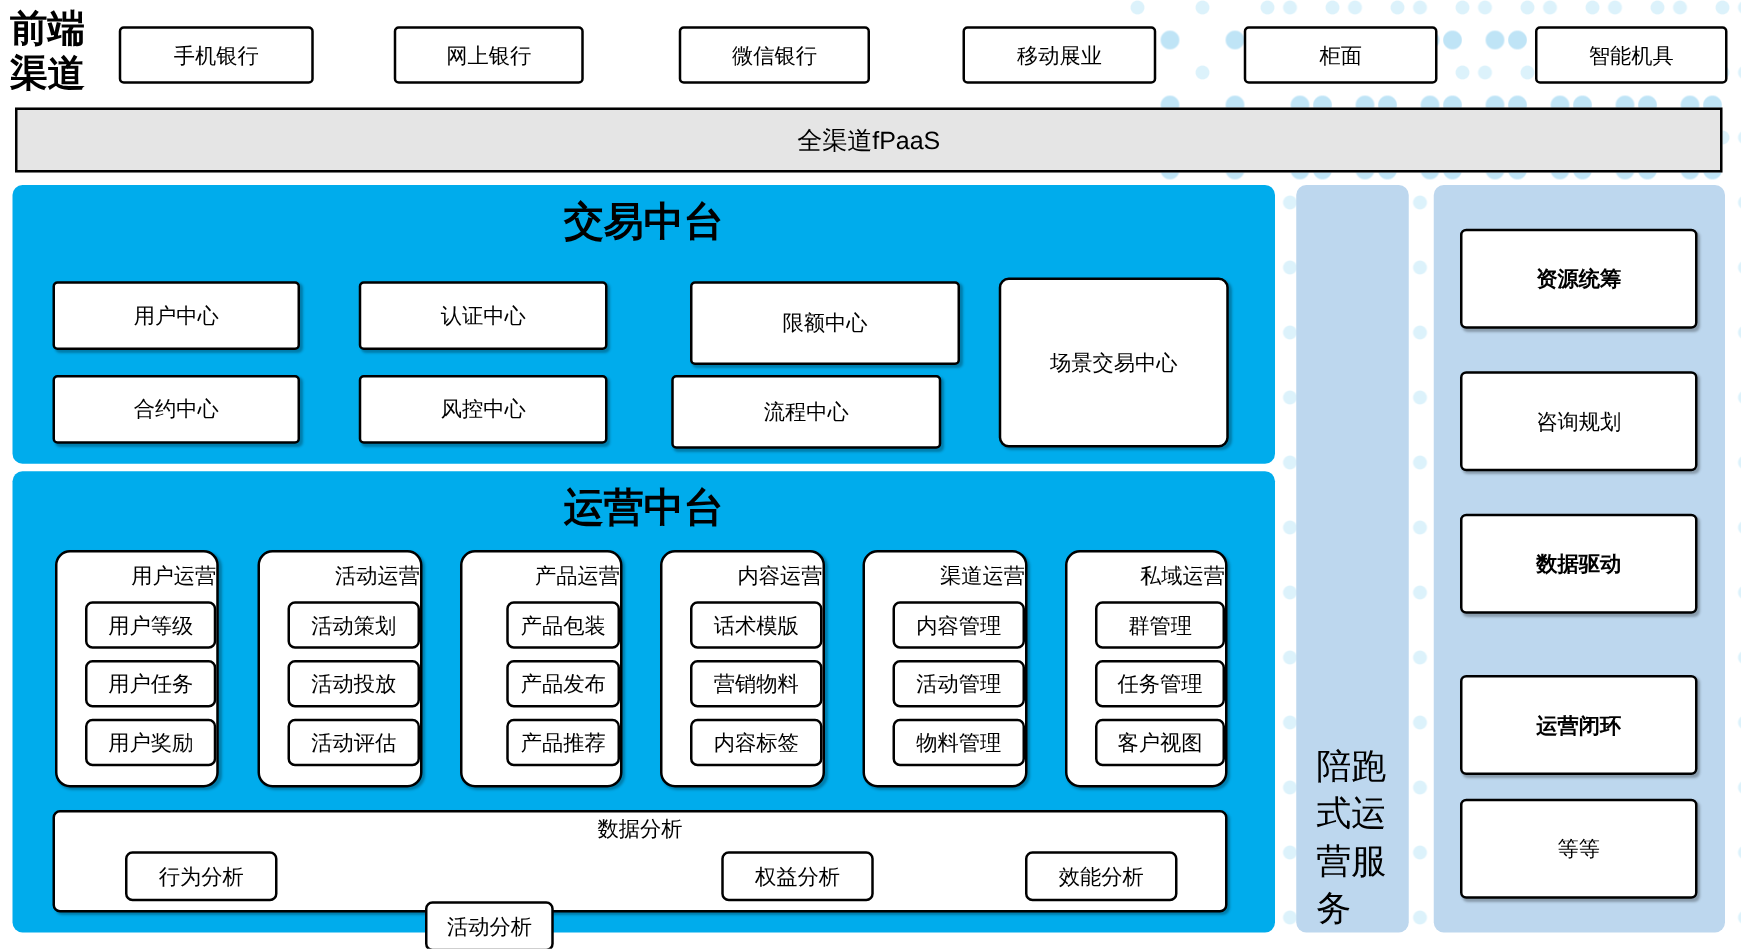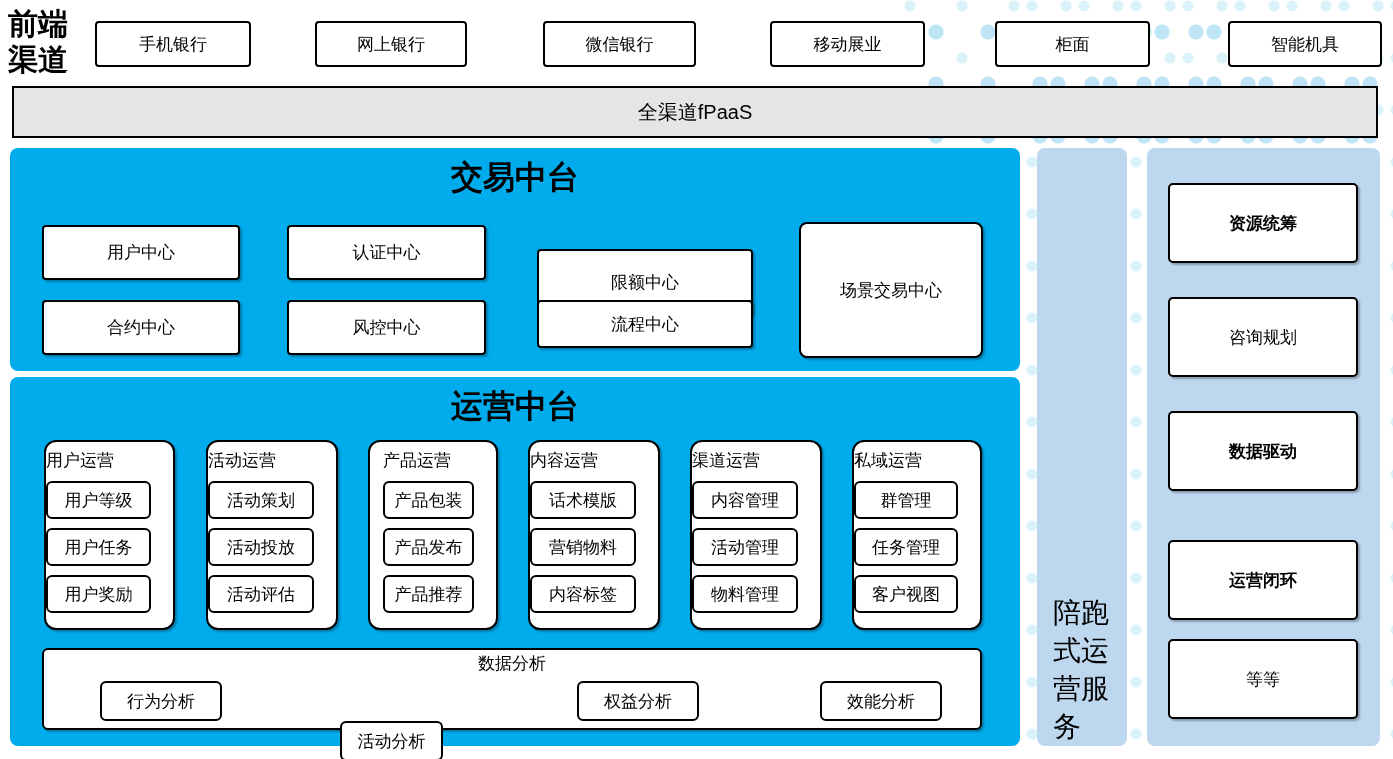--- a/index.html
+++ b/index.html
@@ -47,21 +47,21 @@
     position:absolute;left:10px;width:1010px;background:#00acec;border-radius:8px;z-index:1;
   }
   .panel-title{
     position:absolute;width:100%;text-align:center;
     font-size:32px;z-index:2;
   }
 
   .op-col{
     position:absolute;top:440px;height:190px;background:#fff;border:2px solid #000;
     border-radius:12px;box-sizing:border-box;box-shadow:2px 2px 2px rgba(0,0,0,0.28);
-    display:flex;flex-direction:column;align-items:flex-start;z-index:2;
+    display:flex;flex-direction:column;align-items:flex-end;z-index:2;
   }
   .op-col-header{font-size:17px;margin-top:7px;}
   .op-item{
     width:calc(100% - 22px);height:38px;margin-top:9px;background:#fff;
     border:2px solid #000;border-radius:6px;box-sizing:border-box;
     display:flex;align-items:center;justify-content:center;font-size:17px;
   }
 
   .da-box{
     position:absolute;left:42px;top:648px;width:940px;height:82px;
@@ -91,24 +91,24 @@
 <div class="wbox flat" style="left:770px;top:21px;width:155px;height:46px;">移动展业</div>
 <div class="wbox flat" style="left:995px;top:21px;width:155px;height:46px;">柜面</div>
 <div class="wbox flat" style="left:1228px;top:21px;width:154px;height:46px;">智能机具</div>
 
 <div class="fpaas">全渠道fPaaS</div>
 
 <div class="panel-blue" style="top:148px;height:223px;"></div>
 <div class="panel-title serif-title" style="left:10px;top:156px;width:1010px;">交易中台</div>
 <div class="wbox" style="left:42px;top:225px;width:198px;height:55px;">用户中心</div>
 <div class="wbox" style="left:287px;top:225px;width:199px;height:55px;">认证中心</div>
-<div class="wbox" style="left:537px;top:225px;width:216px;height:67px;margin-top:24px;">限额中心</div>
+<div class="wbox" style="left:552px;top:225px;width:216px;height:67px;">限额中心</div>
 <div class="wbox" style="left:42px;top:300px;width:198px;height:55px;">合约中心</div>
 <div class="wbox" style="left:287px;top:300px;width:199px;height:55px;">风控中心</div>
-<div class="wbox" style="left:537px;top:300px;width:216px;height:48px;">流程中心</div>
+<div class="wbox" style="left:537px;top:300px;width:216px;height:59px;">流程中心</div>
 <div class="wbox" style="left:799px;top:222px;width:184px;height:136px;border-radius:8px;">场景交易中心</div>
 
 <div class="panel-blue" style="top:377px;height:369px;"></div>
 <div class="panel-title serif-title" style="left:10px;top:385px;width:1010px;">运营中台</div>
 
 <div class="op-col" style="left:44px;width:131px;">
   <div class="op-col-header">用户运营</div>
   <div class="op-item">用户等级</div>
   <div class="op-item">用户任务</div>
   <div class="op-item">用户奖励</div>

